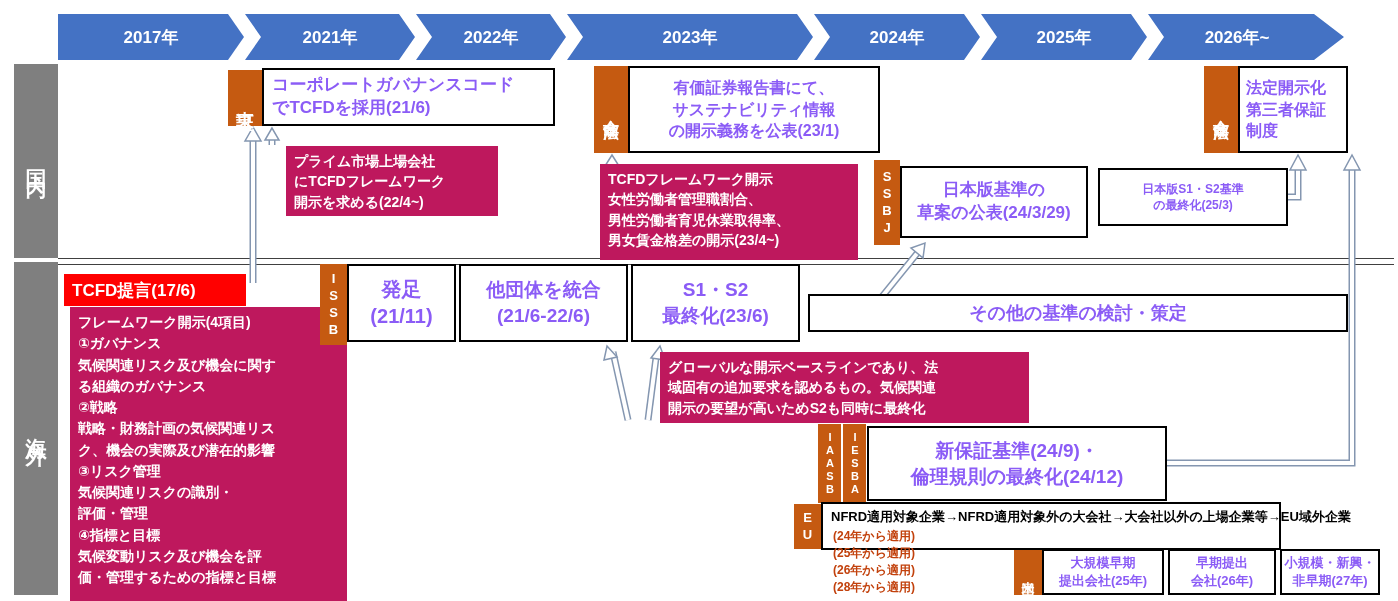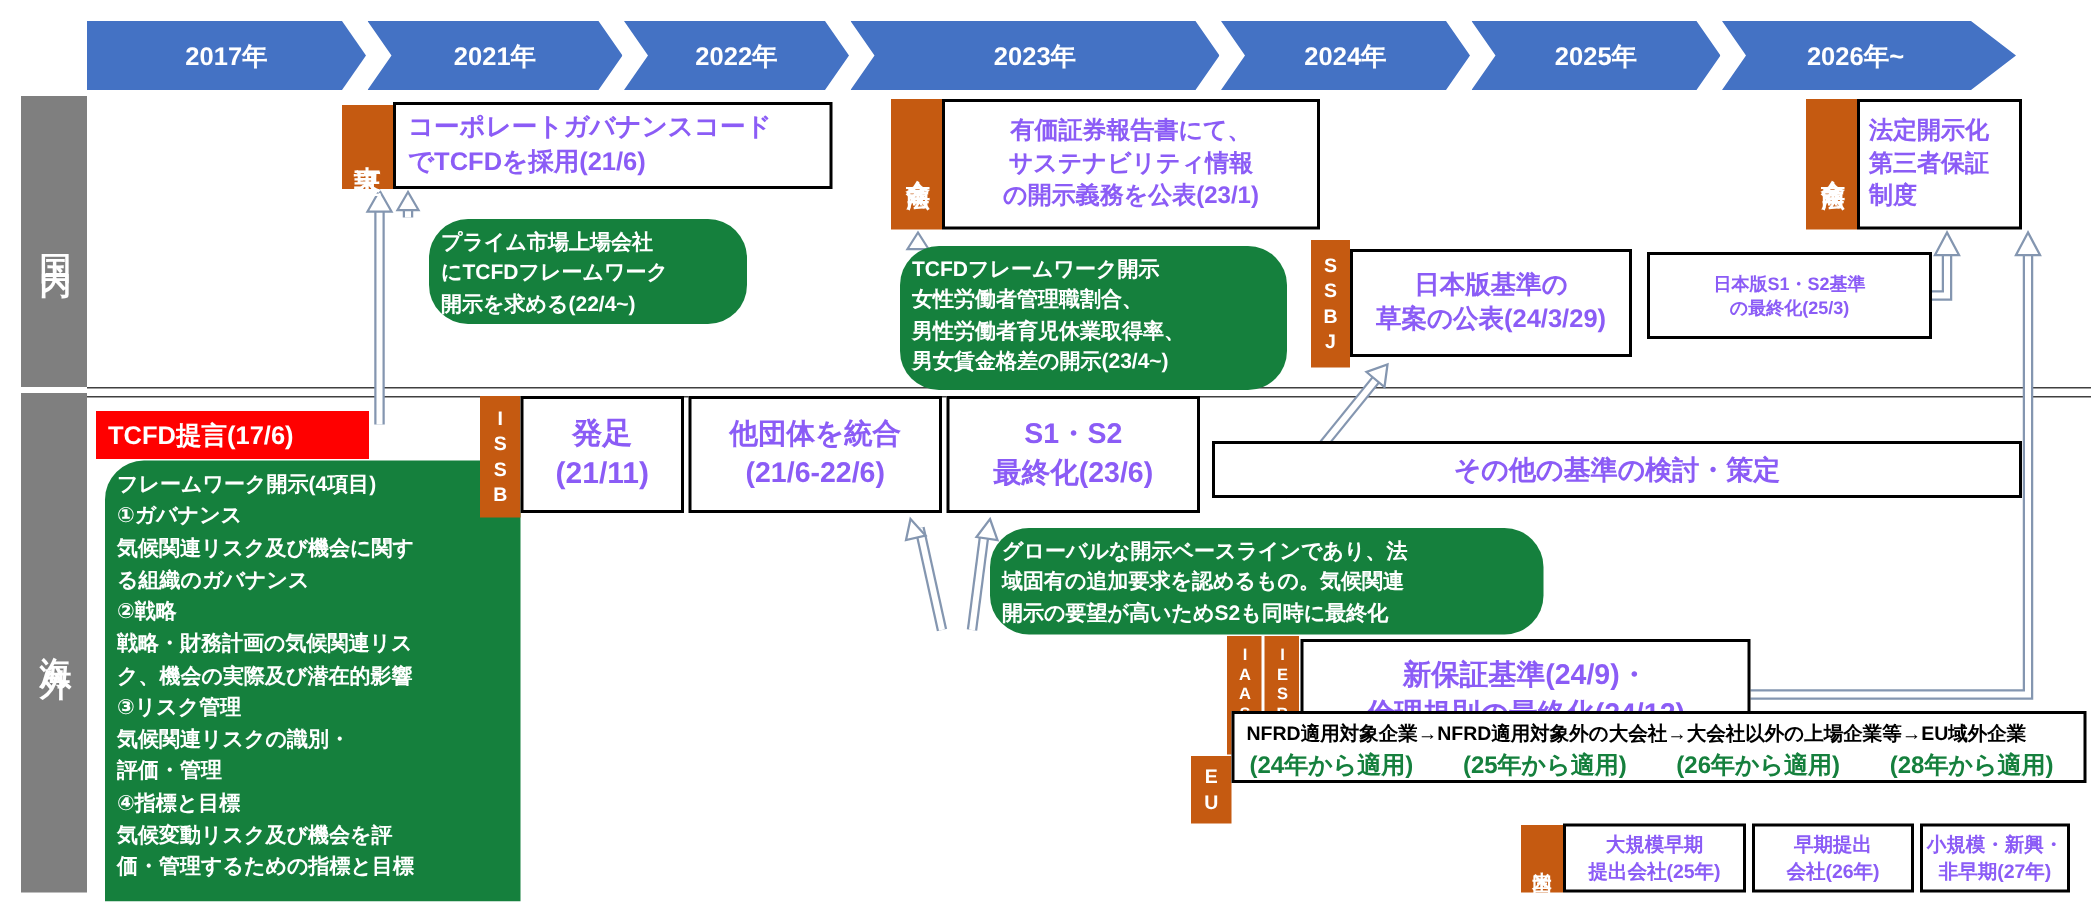--- a/index.html
+++ b/index.html
@@ -17,33 +17,33 @@
           display:flex; align-items:center; justify-content:center;
           writing-mode:vertical-rl; text-orientation:upright; letter-spacing:2px; line-height:1; }
   .rowlabel { position:absolute; background:#7F7F7F; color:#fff; font-weight:bold; font-size:21px;
           display:flex; align-items:center; justify-content:center;
           writing-mode:vertical-rl; text-orientation:upright; letter-spacing:8px; }
 
   .wbox { position:absolute; background:#fff; border:2px solid #000; color:#8b5cf6; font-weight:bold;
           display:flex; align-items:center; justify-content:center; text-align:center;
           white-space:pre-line; line-height:1.35; }
   .wbox.left { justify-content:flex-start; text-align:left; }
-  .gnote { position:absolute; background:#15803d; color:#fff; font-weight:bold;
-           white-space:pre-line; padding:5px 8px; line-height:1.45;border-radius:26px; }
+  .gnote { position:absolute; background:#be185d; color:#fff; font-weight:bold;
+           white-space:pre-line; padding:5px 8px; line-height:1.45; }
   .redbox { position:absolute; background:#FF0000; color:#fff; font-weight:bold;
             display:flex; align-items:center; padding-left:8px; }
   .divider { position:absolute; left:58px; width:1336px; height:1px; background:#404040; }
 
   .aout { stroke:#8496B0; stroke-width:7; fill:none; }
   .ain  { stroke:#ffffff; stroke-width:4; fill:none; }
   .ahead{ fill:#ffffff; stroke:#8496B0; stroke-width:1.5; }
 
   .eu-box { position:absolute; background:#fff; border:2px solid #000; padding:4px 8px 3px 8px; }
   .eu-scope { font-size:13px; font-weight:bold; white-space:nowrap; color:#000; }
-  .eu-years { display:flex; justify-content:space-between; font-size:16px; font-weight:bold; color:#15803d; padding:2px 12px 0 2px; }
+  .eu-years { display:flex; justify-content:space-between; font-size:12px; font-weight:bold; color:#c2410c; padding:2px 12px 0 2px;flex-direction:column; }
 </style>
 </head>
 <body>
 
 <div class="canvas">
 
   <div class="timeline">
     <div class="chev chev-first" style="width:186px">
         <span>2017年</span>
       </div>
@@ -167,21 +167,21 @@
   <div class="gnote" style="left:660px;top:352px;width:369px;height:71px;font-size:14px">グローバルな開示ベースラインであり、法
 域固有の追加要求を認めるもの。気候関連
 開示の要望が高いためS2も同時に最終化</div>
 
   <div class="vtag" style="left:818px;top:424px;width:23px;height:79px;font-size:11px;letter-spacing:1px">IAASB</div>
   <div class="vtag" style="left:843px;top:424px;width:23px;height:79px;font-size:11px;letter-spacing:1px">IESBA</div>
   <div class="wbox" style="left:867px;top:426px;width:300px;height:75px;font-size:19px">新保証基準(24/9)・
 倫理規則の最終化(24/12)</div>
 
   <div class="vtag" style="left:794px;top:504px;width:27px;height:45px;font-size:13px">EU</div>
-  <div class="eu-box" style="left:821px;top:474px;width:570px;height:48px">
+  <div class="eu-box" style="left:821px;top:502px;width:460px;height:48px">
     <div class="eu-scope">NFRD適用対象企業→NFRD適用対象外の大会社→大会社以外の上場企業等→EU域外企業</div>
     <div class="eu-years">
       <span>(24年から適用)</span>
       <span>(25年から適用)</span>
       <span>(26年から適用)</span>
       <span>(28年から適用)</span>
     </div>
   </div>
 
   <div class="vtag" style="left:1014px;top:550px;width:28px;height:45px;font-size:13px">米国</div>

